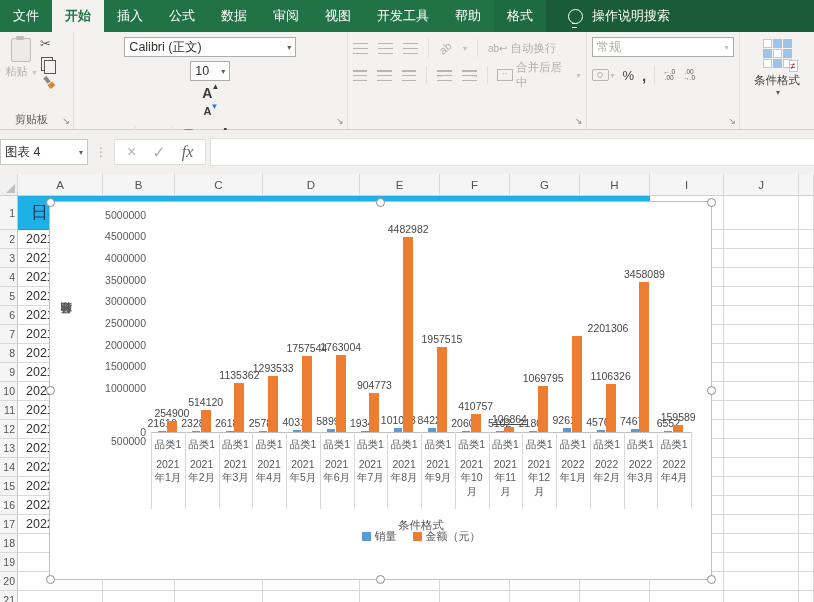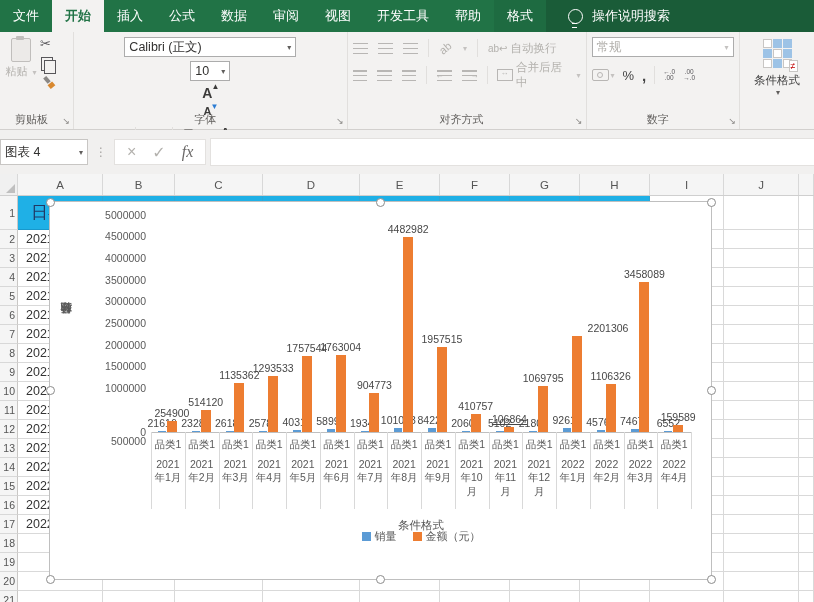--- a/index.html
+++ b/index.html
@@ -209,21 +209,20 @@
         <span class="swbtn btn">
             <span class="acolor">A</span>
             <span class="swatch"></span>
           </span>
           <span class="dd">▾</span>
         <span class="phon btn">
             <span><span>wén</span><br><span class="zh">文</span></span>
           </span>
           <span class="dd dis">▾</span>
       </div>
-      <div class="glabel">字体</div>
       <div class="launcher">↘</div>
     </div>
 
     <div class="group g-align">
       <div class="arow">
         <span class="stripes"></span>
         <span class="stripes"></span>
         <span class="stripes"></span>
         <span class="vsep"></span>
         <span class="ab-rot">ab</span>
@@ -241,21 +240,20 @@
         <span class="vsep"></span>
         <span class="stripes ind l"></span>
         <span class="stripes ind r"></span>
         <span class="vsep"></span>
         <span class="mergelbl">
             <span class="ic-merge"></span>
             <span>合并后居中</span>
             <span class="dd dis">▾</span>
           </span>
       </div>
-      <div class="glabel">对齐方式</div>
       <div class="launcher">↘</div>
     </div>
 
     <div class="group g-num">
       <div class="combo" style="width:142px;color:#B3B1AD;">
           <span>常规</span>
           <span class="dd dis">▾</span>
         </div>
       <div class="nrow2">
         <span class="btn">
@@ -265,21 +263,20 @@
         <span class="pct btn">%</span>
         <span class="comma btn">,</span>
         <span class="vsep"></span>
         <span class="decs btn">
             <span><span>←.0</span><br><span>.00</span></span>
           </span>
         <span class="decs btn">
             <span><span>.00</span><br><span>→.0</span></span>
           </span>
       </div>
-      <div class="glabel">数字</div>
       <div class="launcher">↘</div>
     </div>
 
     <div class="group g-cond">
       <div class="condwrap">
         <span class="cfgrid">
           <i></i>
             <i class="b"></i>
             <i class="b"></i>
             <i class="b"></i>

